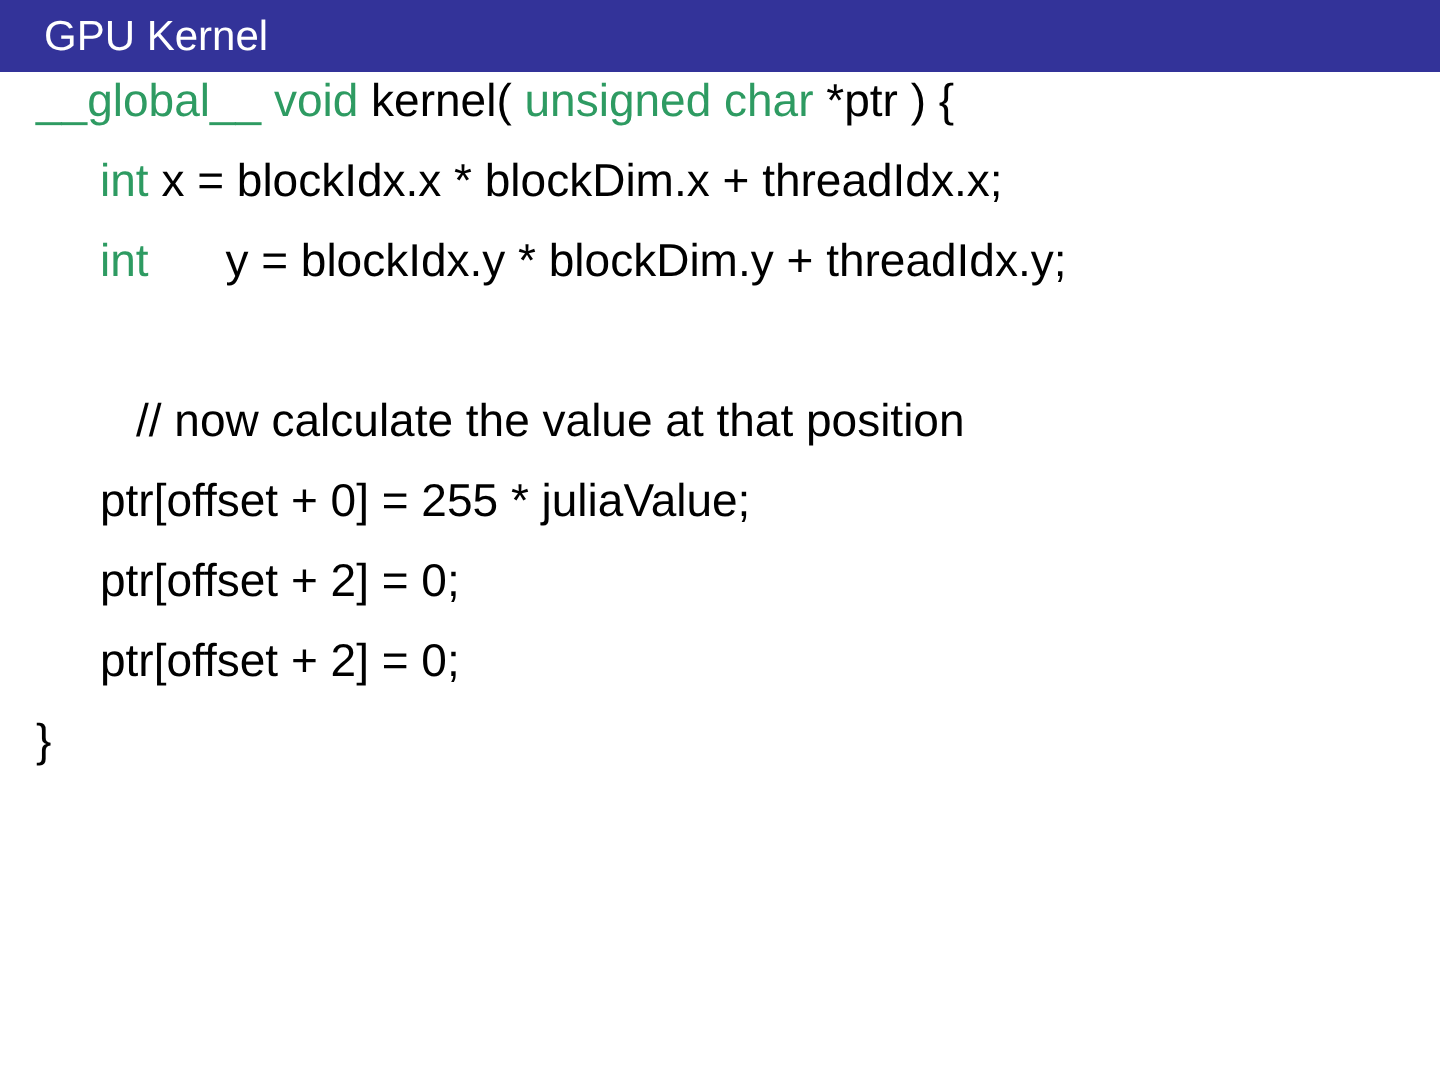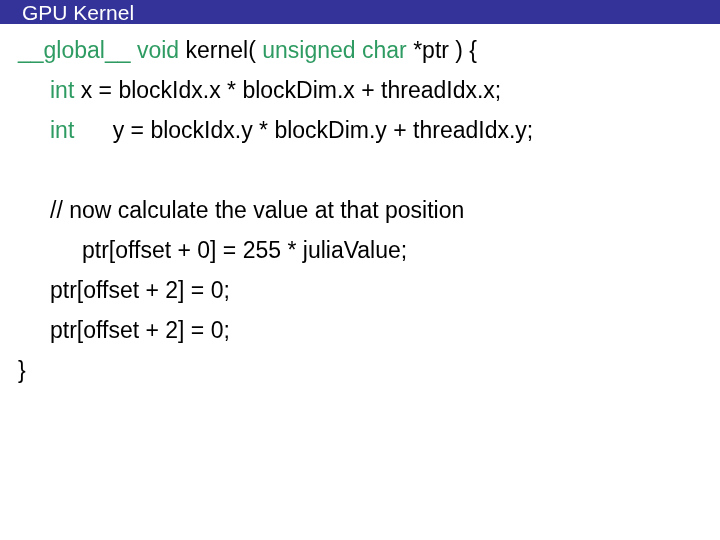--- a/index.html
+++ b/index.html
@@ -19,21 +19,21 @@
     width: 720px;
     height: 540px;
     background: #ffffff;
   }
   
   .title-bar {
     position: absolute;
     left: 0;
     top: 0;
     width: 720px;
-    height: 24px;
+    height: 36px;
     background: #333399;
     display: flex;
     align-items: center;
   }
   .title-text {
     color: #ffffff;
     font-size: 21px;
     line-height: 21px;
     font-family: "Liberation Sans", sans-serif;
     padding-left: 22px;
@@ -68,36 +68,37 @@
     white-space: pre;
   }
   .tok.kw {
     color: #2E9B62;
   }
   .tok.plain {
     color: #000000;
   }
   .tok.cmt {
     color: #000000;
+    margin-left: 18px;
   }
 </style>
 </head>
 <body>
 
 <div class="slide" style="background: rgb(255, 255, 255);">
 
   <div class="title-bar" style="background: rgb(51, 51, 153);">
     <span class="title-text" style="color: rgb(255, 255, 255);">GPU Kernel</span>
   </div>
 
   <div class="code-body">
       <div class="code-line"><span class="tok kw" style="color: rgb(46, 155, 98);">__global__</span><span class="tok kw" style="color: rgb(46, 155, 98);"> void </span><span class="tok plain" style="color: rgb(0, 0, 0);">kernel( </span><span class="tok kw" style="color: rgb(46, 155, 98);">unsigned char </span><span class="tok plain" style="color: rgb(0, 0, 0);">*ptr ) {</span></div>
       <div class="code-line indent"><span class="tok kw" style="color: rgb(46, 155, 98);">int </span><span class="tok plain" style="color: rgb(0, 0, 0);">x = blockIdx.x * blockDim.x + threadIdx.x;</span></div>
       <div class="code-line indent"><span class="tok kw" style="color: rgb(46, 155, 98);">int </span><span class="tok plain" style="color: rgb(0, 0, 0); margin-left: 32px;">y = blockIdx.y * blockDim.y + threadIdx.y;</span></div>
       <div class="code-line indent blank"></div>
       <div class="code-line indent"><span class="tok cmt" style="color: rgb(0, 0, 0);">// now calculate the value at that position</span></div>
-      <div class="code-line indent"><span class="tok plain" style="color: rgb(0, 0, 0); margin-left: 32px;">ptr[offset + 0] = 255 * juliaValue;</span></div>
+      <div class="code-line indent"><span class="tok plain" style="color: rgb(0, 0, 0);">ptr[offset + 0] = 255 * juliaValue;</span></div>
       <div class="code-line indent"><span class="tok plain" style="color: rgb(0, 0, 0);">ptr[offset + 2] = 0;</span></div>
       <div class="code-line indent"><span class="tok plain" style="color: rgb(0, 0, 0);">ptr[offset + 2] = 0;</span></div>
       <div class="code-line"><span class="tok plain" style="color: rgb(0, 0, 0);">}</span></div>
     </div>
 
 </div>
 
 </body></html>

